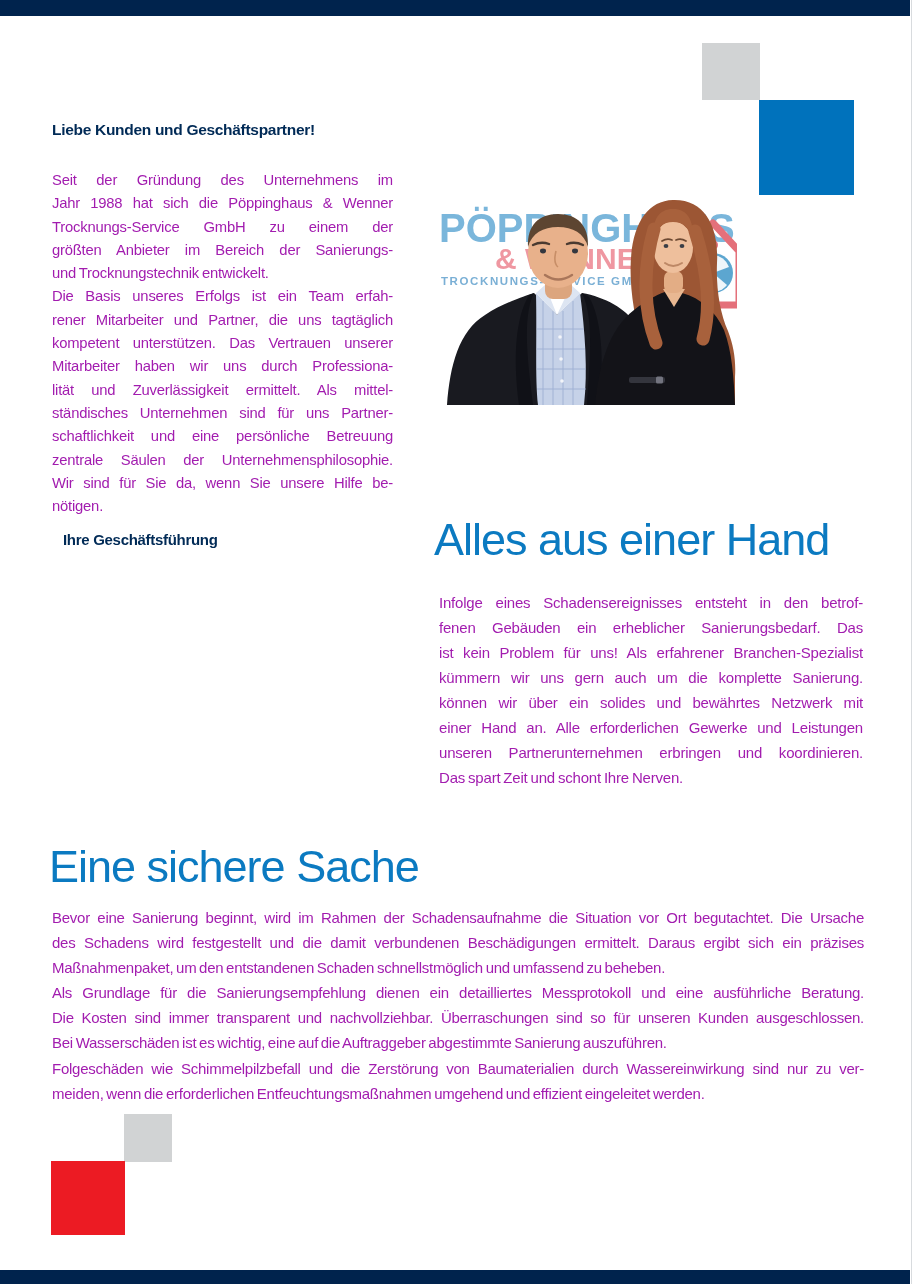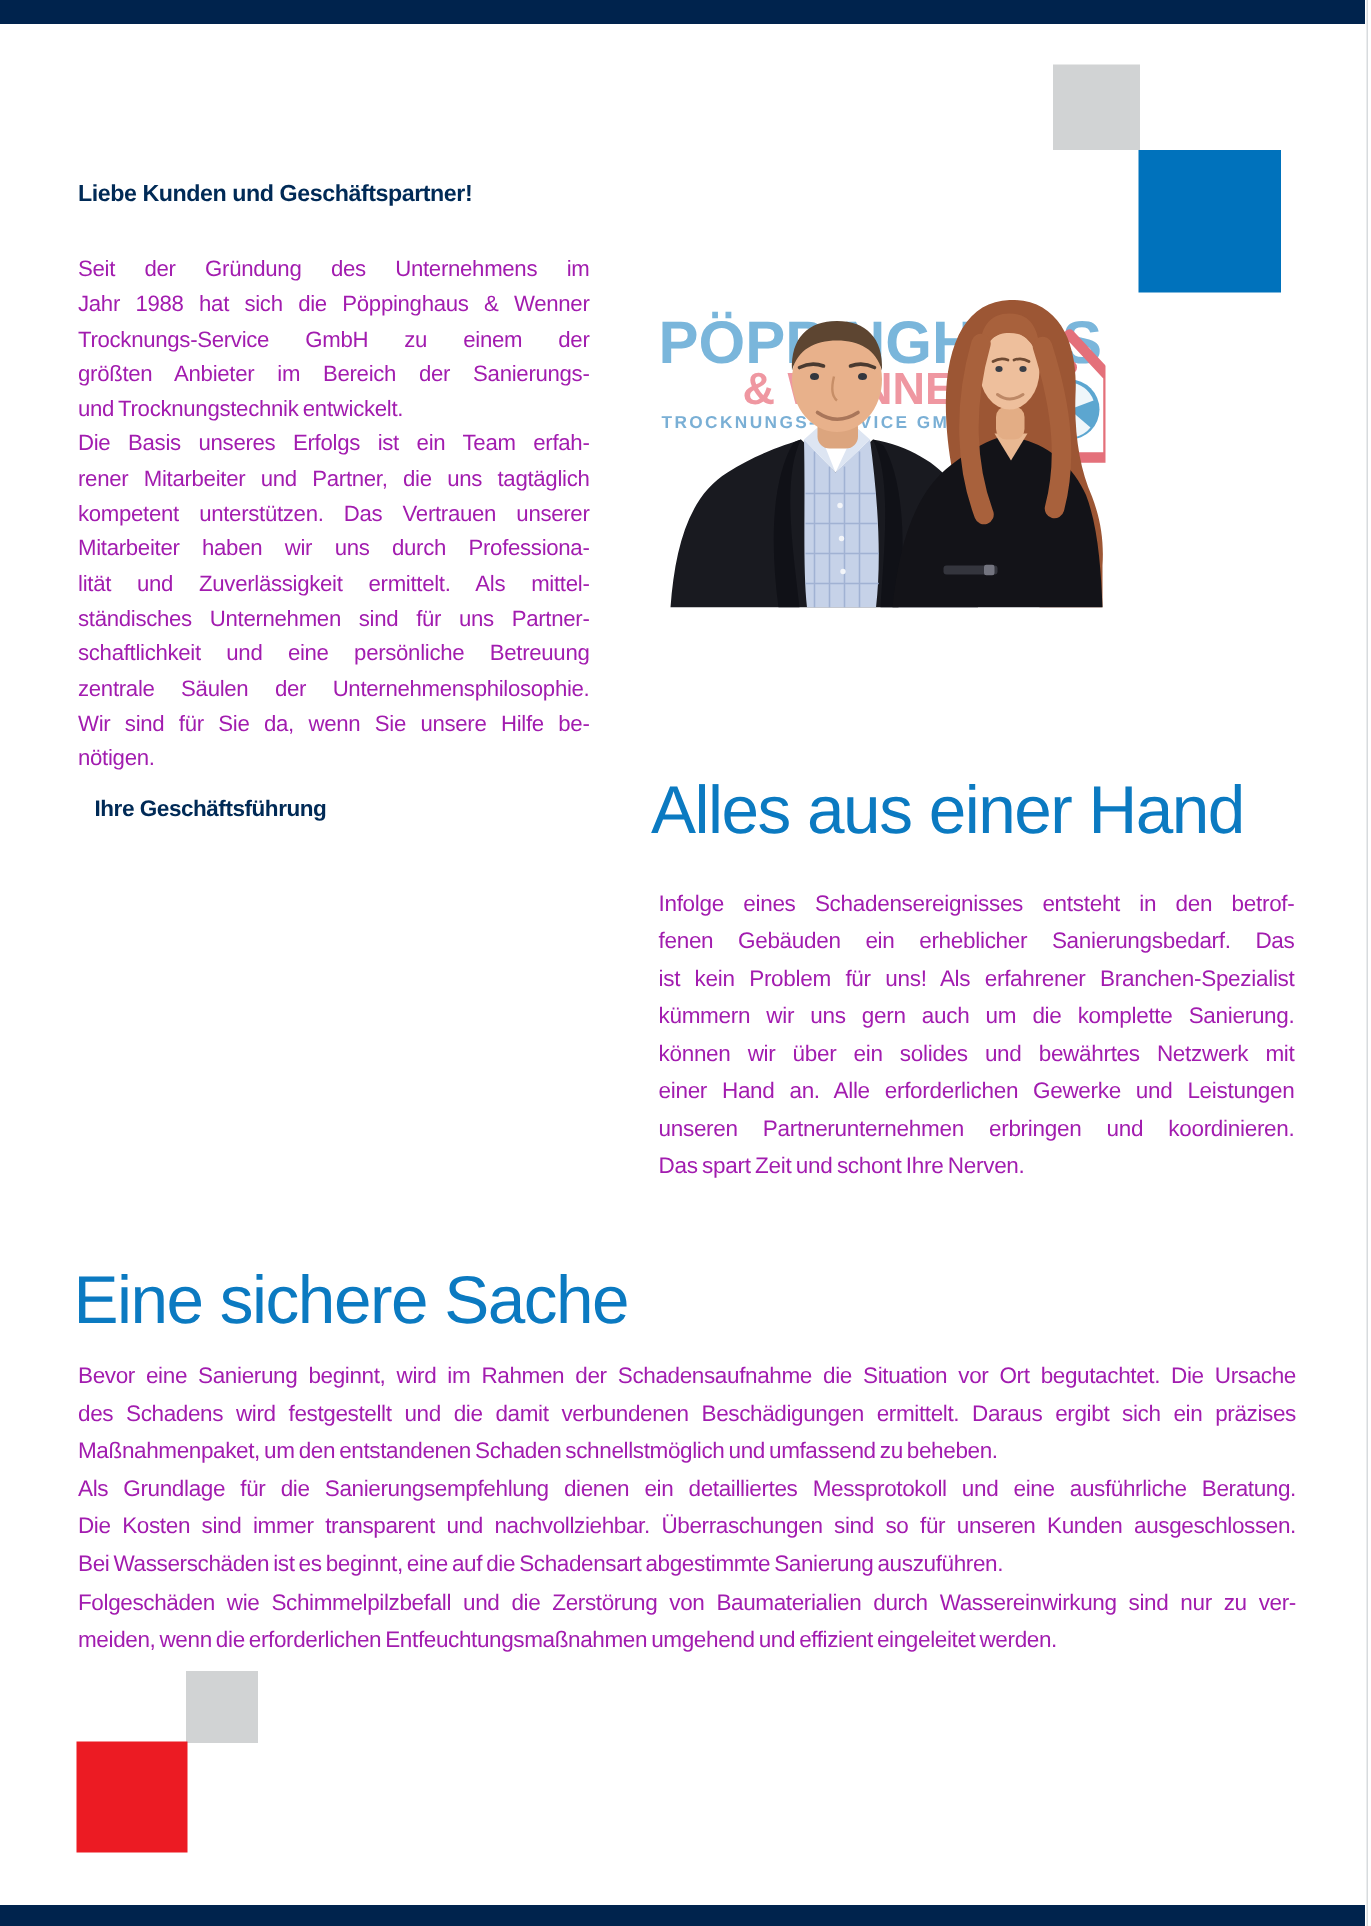--- a/index.html
+++ b/index.html
@@ -156,21 +156,21 @@
       <div class="tline">Das spart Zeit und schont Ihre Nerven.</div>
     </div>
 
   <h1 class="h-blue h-sache">Eine sichere Sache</h1>
   <div class="body bottomcol">
       <div class="tline fill">Bevor eine Sanierung beginnt, wird im Rahmen der Schadensaufnahme die Situation vor Ort begutachtet. Die Ursache</div>
       <div class="tline fill">des Schadens wird festgestellt und die damit verbundenen Beschädigungen ermittelt. Daraus ergibt sich ein präzises</div>
       <div class="tline">Maßnahmenpaket, um den entstandenen Schaden schnellstmöglich und umfassend zu beheben.</div>
       <div class="tline fill">Als Grundlage für die Sanierungsempfehlung dienen ein detailliertes Messprotokoll und eine ausführliche Beratung.</div>
       <div class="tline fill">Die Kosten sind immer transparent und nachvollziehbar. Überraschungen sind so für unseren Kunden ausgeschlossen.</div>
-      <div class="tline">Bei Wasserschäden ist es beginnt, eine auf die Schadensart abgestimmte Sanierung auszuführen.</div>
+      <div class="tline">Bei Wasserschäden ist es wichtig, eine auf die Auftraggeber abgestimmte Sanierung auszuführen.</div>
       <div class="tline fill">Folgeschäden wie Schimmelpilzbefall und die Zerstörung von Baumaterialien durch Wassereinwirkung sind nur zu ver-</div>
       <div class="tline">meiden, wenn die erforderlichen Entfeuchtungsmaßnahmen umgehend und effizient eingeleitet werden.</div>
     </div>
 
   <div class="sq gray-bottom"></div>
   <div class="sq red"></div>
 
   <div class="bar bottom"></div>
 </div>
 

